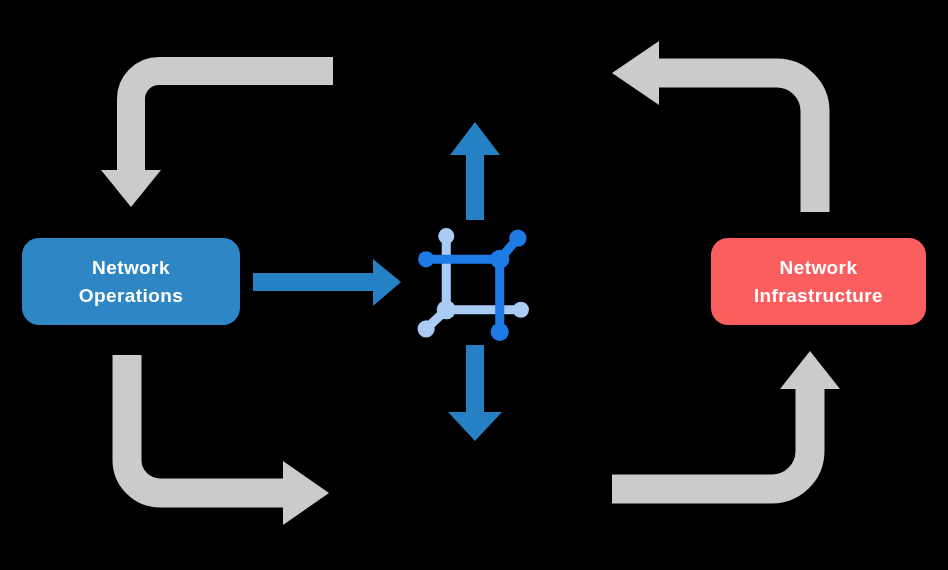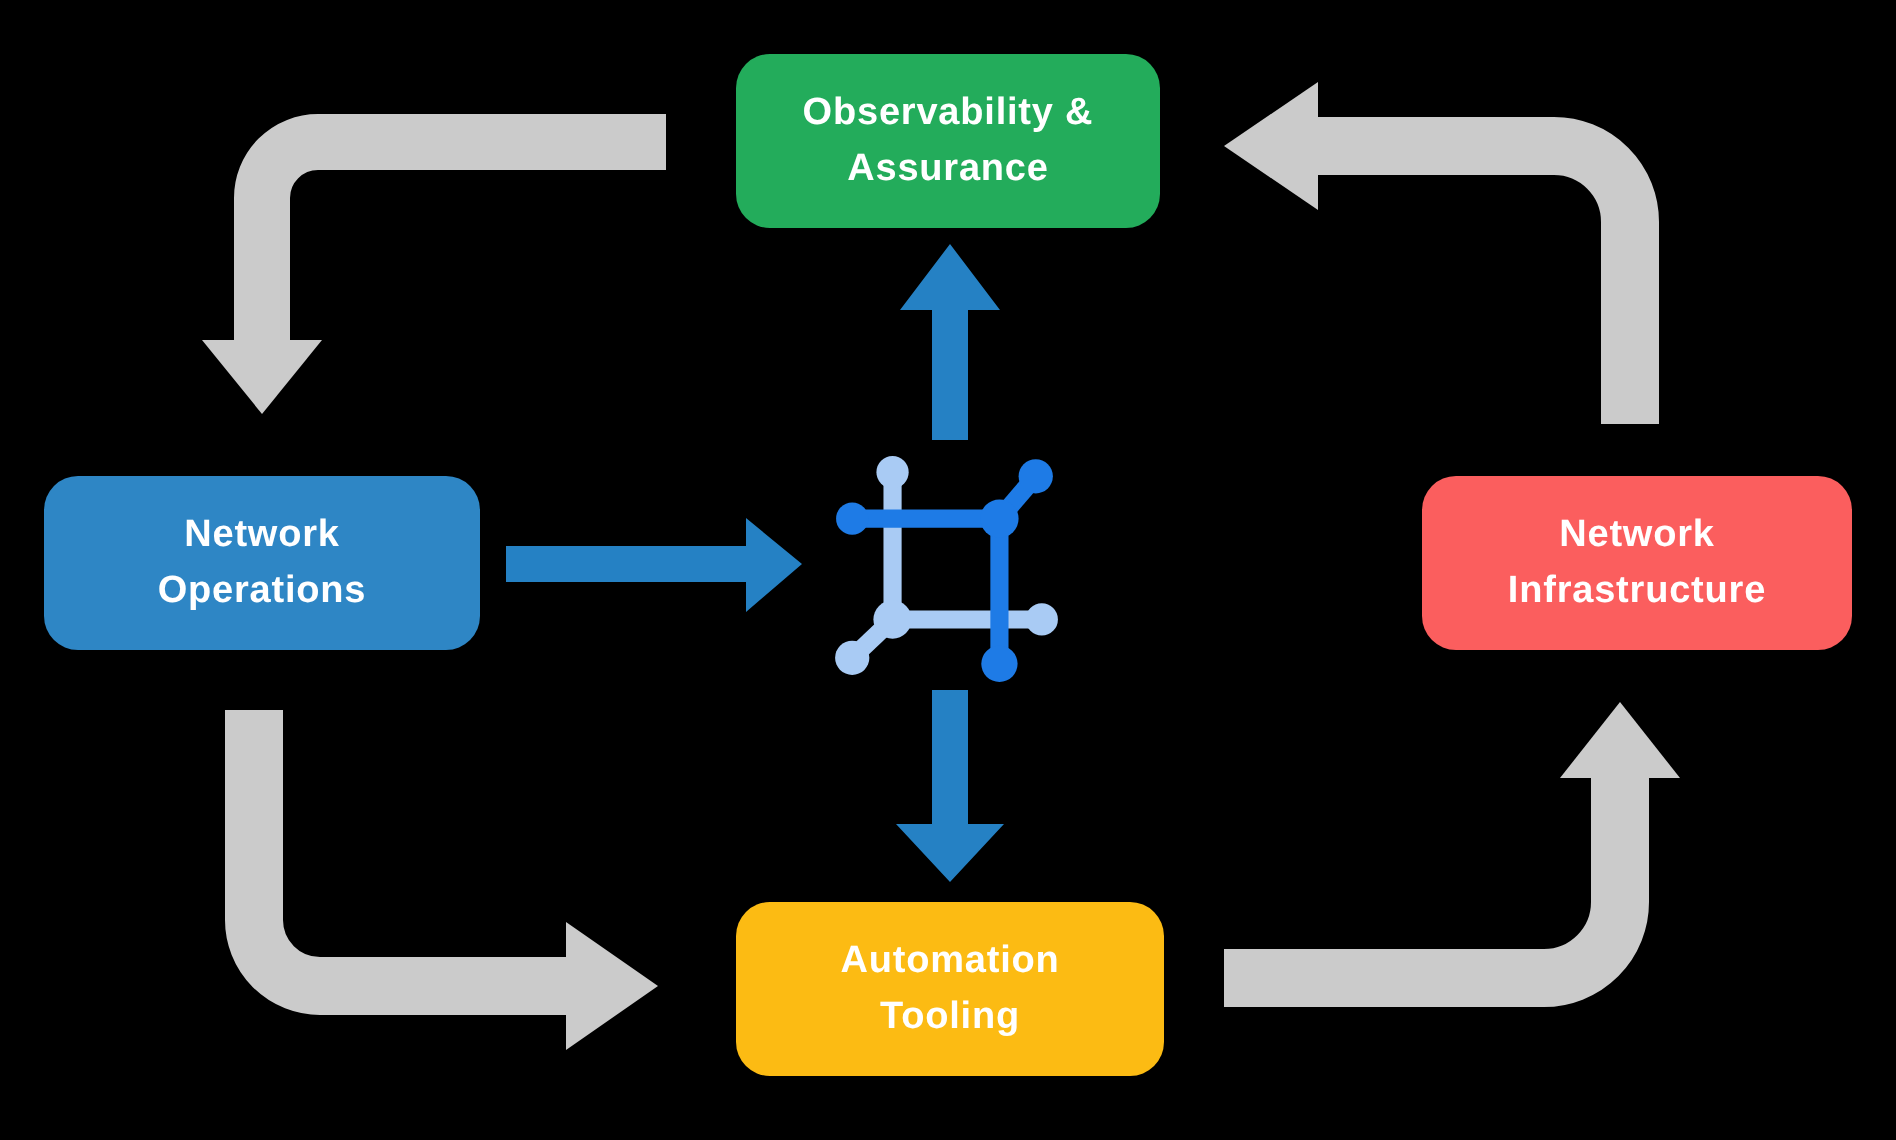--- a/index.html
+++ b/index.html
@@ -108,33 +108,25 @@
       <line x1="13" y1="38" x2="86" y2="38"></line>
       <line x1="86" y1="38" x2="86" y2="110"></line>
       <line x1="86" y1="38" x2="104" y2="17"></line>
       <circle cx="13" cy="38" r="8" stroke="none"></circle>
       <circle cx="86" cy="110" r="9" stroke="none"></circle>
       <circle cx="104" cy="17" r="8.5" stroke="none"></circle>
       <circle cx="86" cy="38" r="9.5" stroke="none"></circle>
     </g>
   </svg>
 
-  <div class="node-box" id="node-observability">
-    <span class="node-label">Observability &amp;
-Assurance</span>
-  </div>
 
   <div class="node-box" id="node-network-operations">
     <span class="node-label">Network
 Operations</span>
   </div>
 
   <div class="node-box" id="node-network-infrastructure">
     <span class="node-label">Network
 Infrastructure</span>
   </div>
 
-  <div class="node-box" id="node-automation-tooling">
-    <span class="node-label">Automation
-Tooling</span>
-  </div>
 
 </div>
 
 </body></html>

